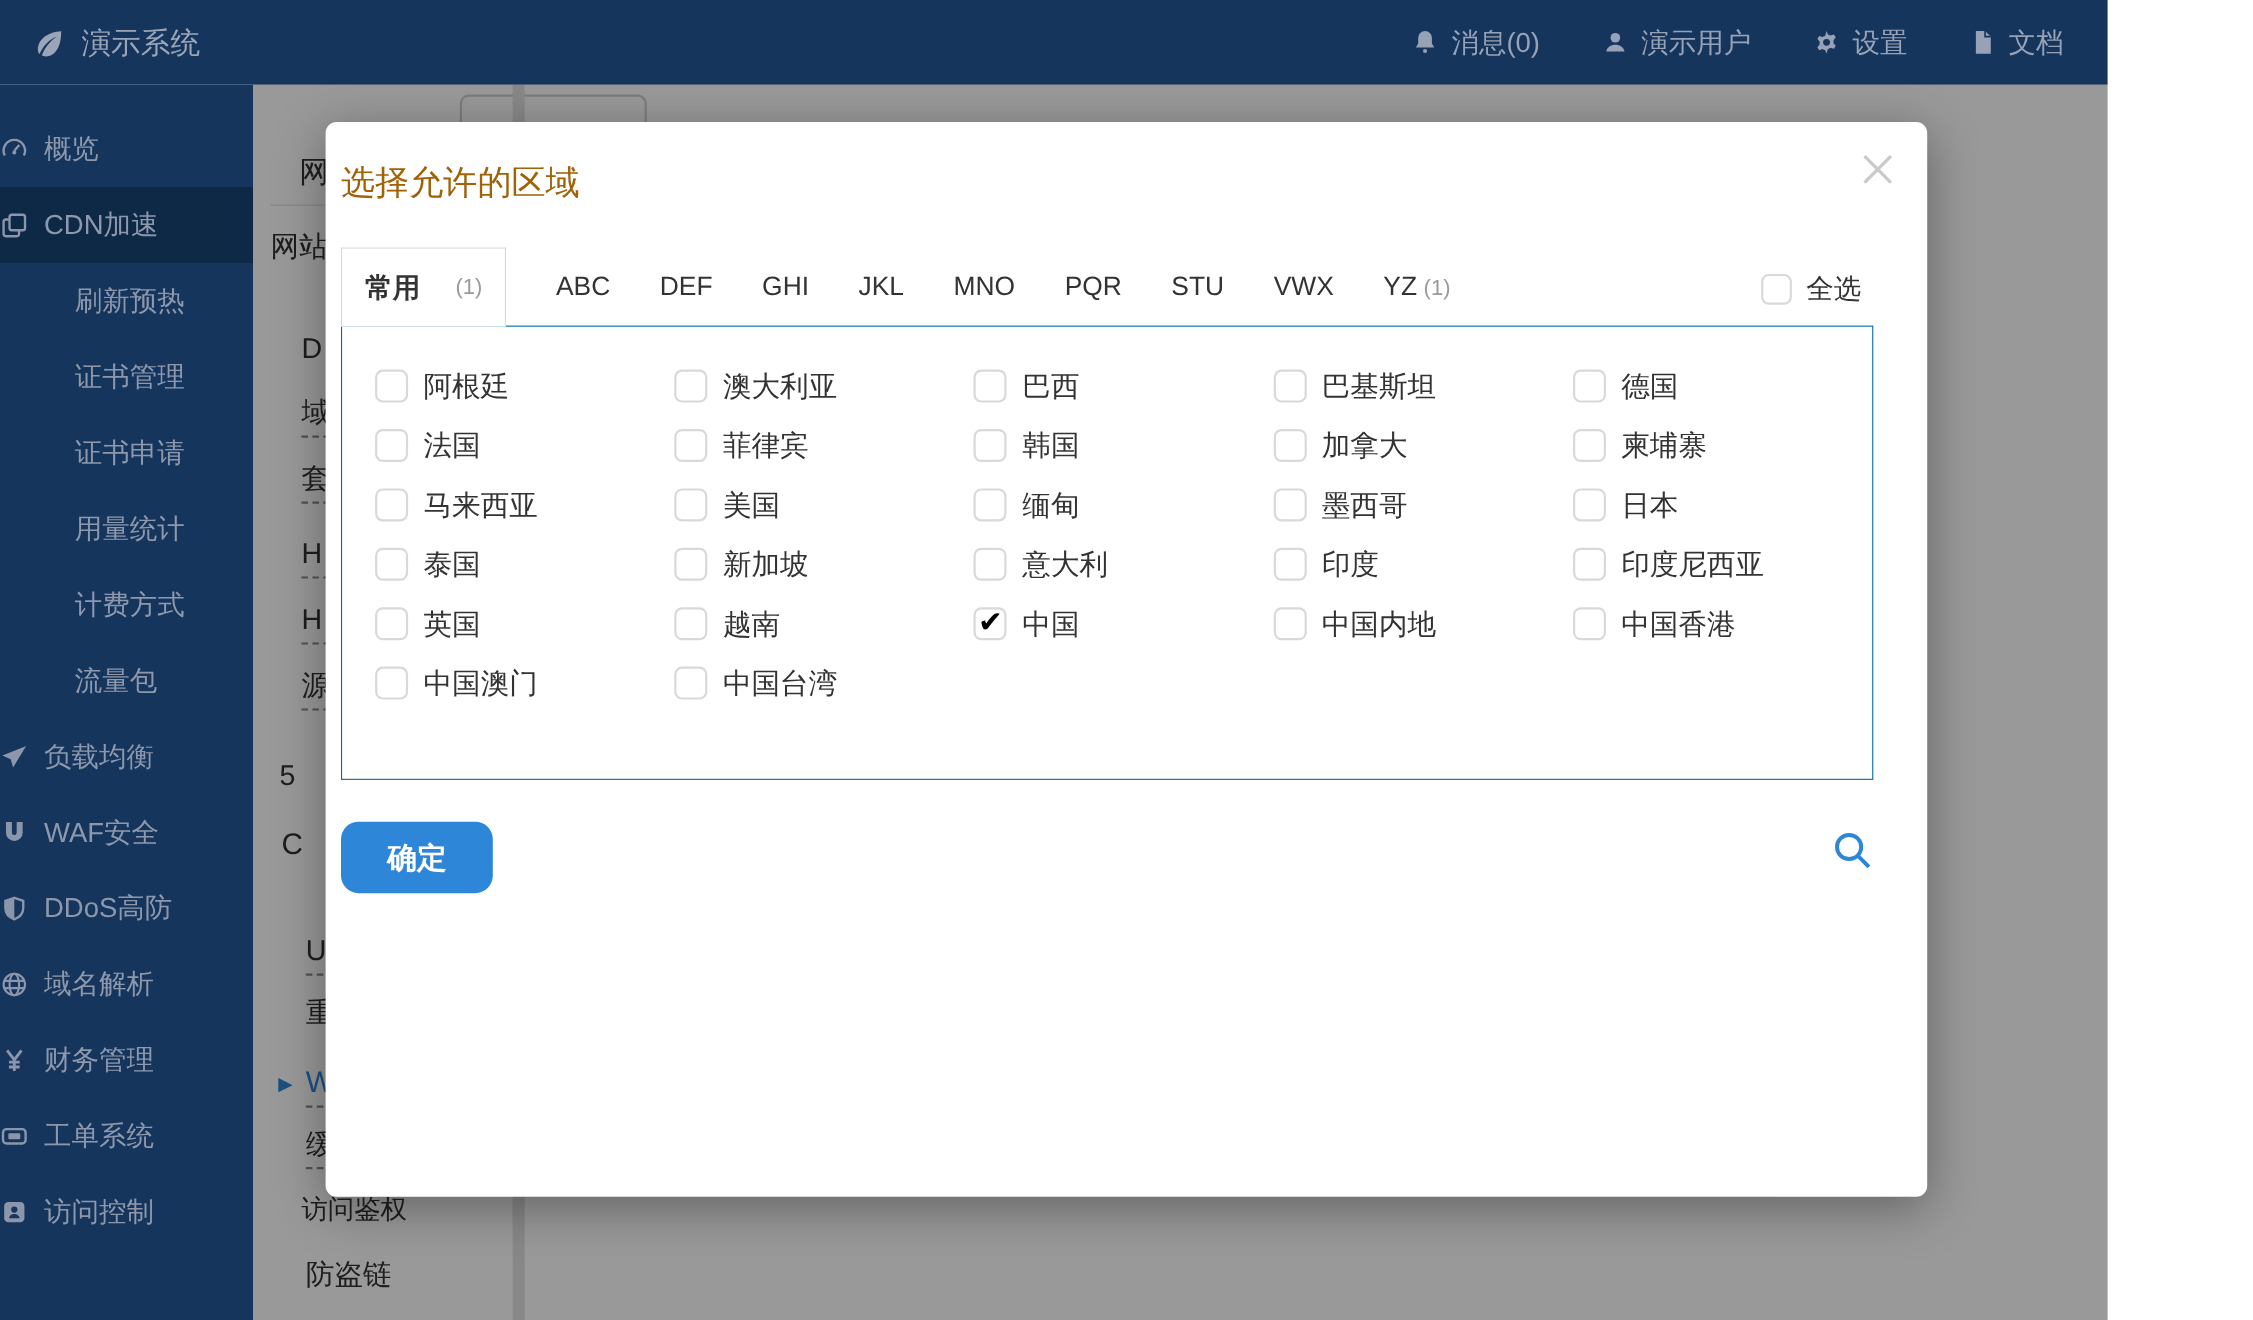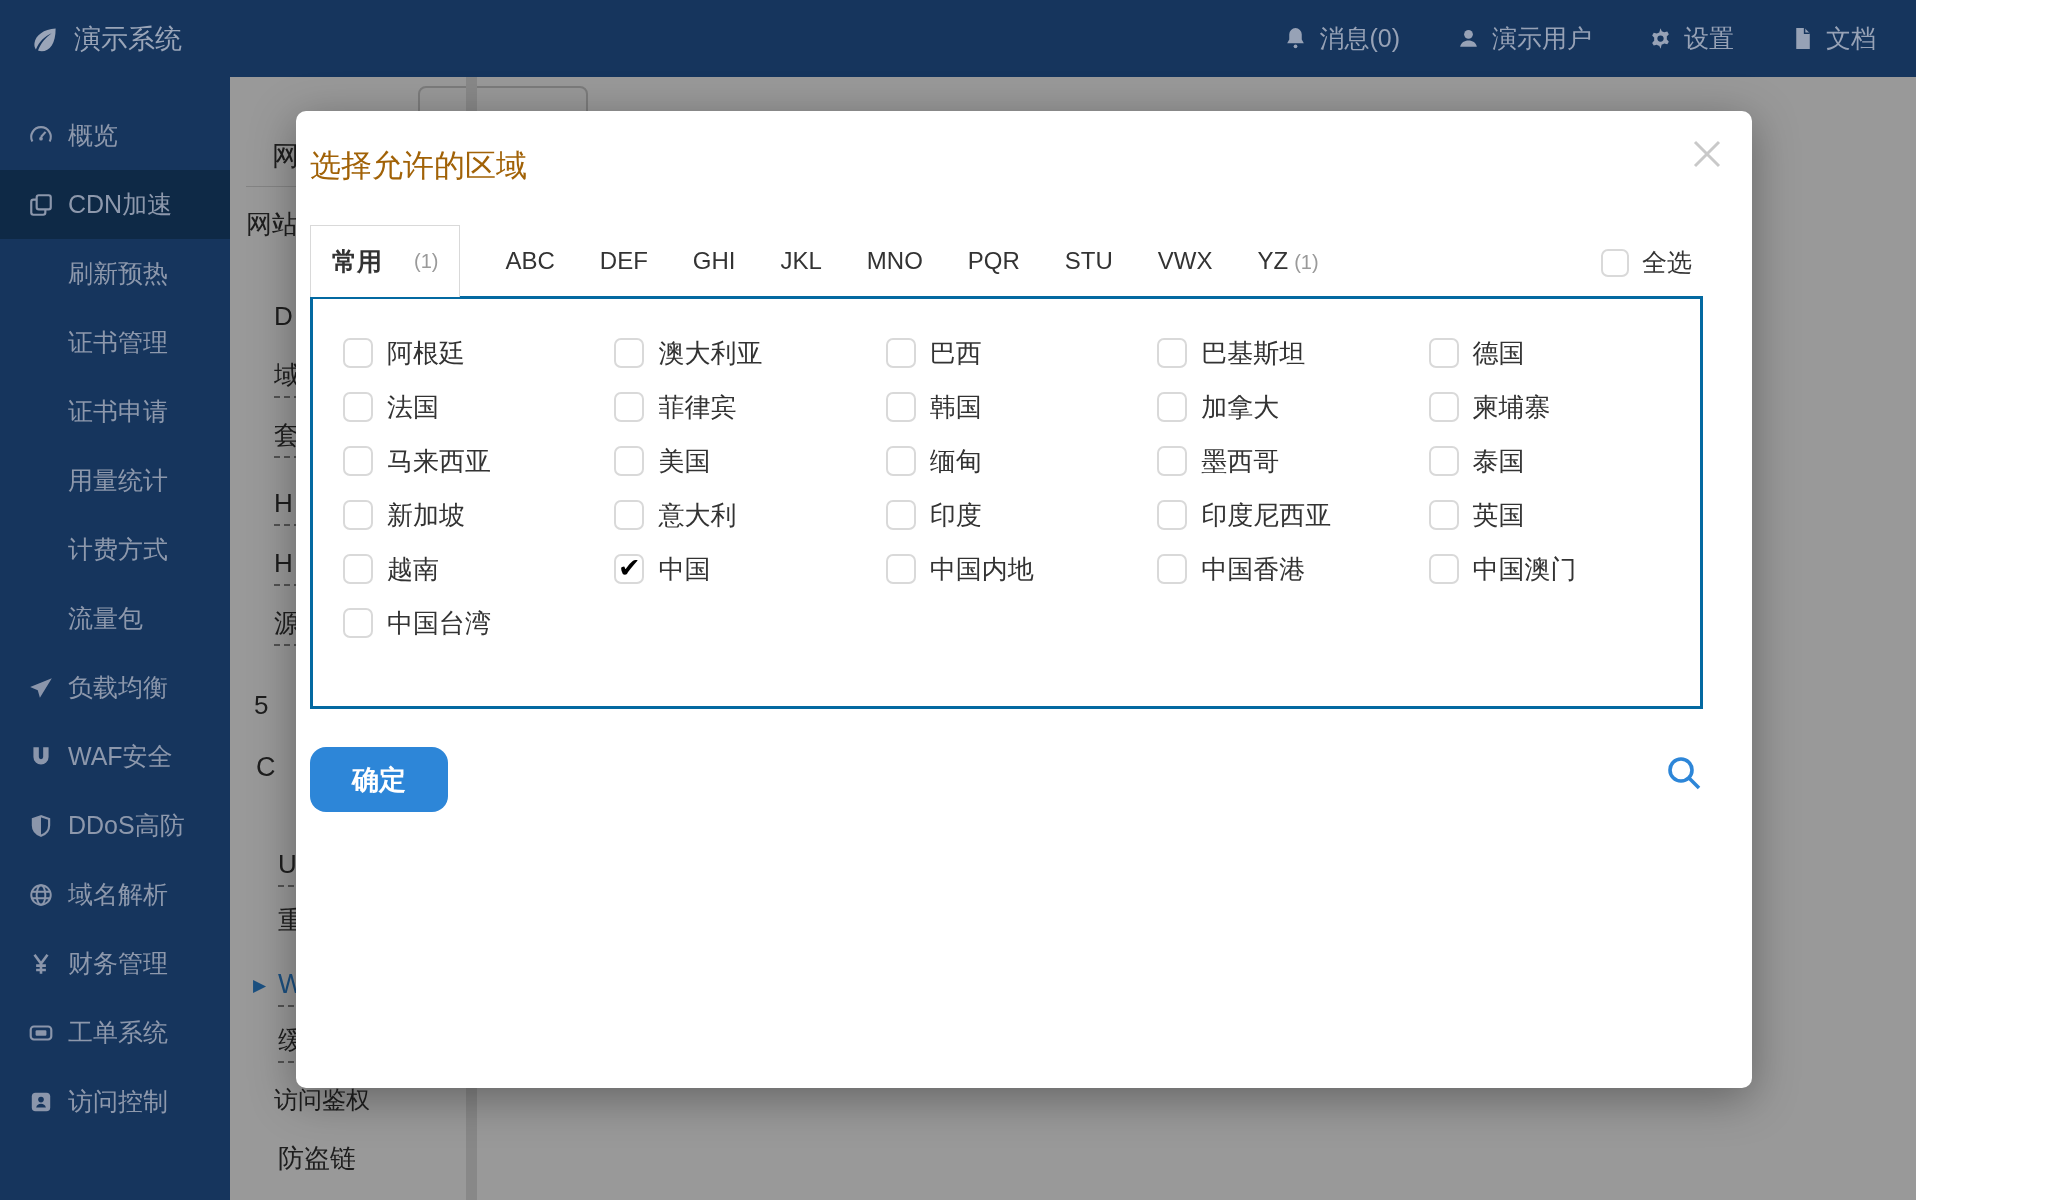--- a/index.html
+++ b/index.html
@@ -21,21 +21,21 @@
   .brand .b-icon{width:30px;height:30px;display:flex;color:#9aa5b8;}
   .brand .b-icon svg{width:30px;height:30px;}
   .tb-right{display:flex;align-items:center;gap:56px;padding-right:30px;}
   .tb-item{display:flex;align-items:center;gap:11px;color:var(--topbar-text);font-size:25px;cursor:pointer;}
   .tb-icon{width:25px;height:25px;display:flex;color:var(--topbar-text);}
   .tb-icon svg{width:25px;height:25px;}
 
   
   .sidebar{position:absolute;left:0;top:77px;width:230px;height:1123px;background:var(--navy);
            z-index:3;padding-top:24px;}
-  .sb-item{height:69px;display:flex;align-items:center;padding-left:28px;
+  .sb-item{height:69px;display:flex;align-items:center;
            color:var(--sidebar-text);font-size:25px;cursor:pointer;white-space:nowrap;}
   .sb-item.active{background:var(--navy-active);}
   .sb-item.sub{padding-left:68px;}
   .sb-icon{width:26px;height:26px;margin-right:14px;display:flex;color:#8b96ab;flex:none;}
   .sb-icon svg{width:26px;height:26px;}
 
   
   .content{position:absolute;left:230px;top:77px;width:1818px;height:1123px;background:#fff;z-index:1;}
   .frag{position:absolute;color:#333;white-space:nowrap;line-height:1.15;}
   .frag.blue{color:var(--accent-blue);}
@@ -57,21 +57,21 @@
   .tab.active{height:72px;align-items:center;padding:0 21px;background:#fff;
               border:1px solid #d9d9d9;border-bottom:none;font-weight:bold;font-size:25px;gap:26px;}
   .tab .count{color:#9a9a9a;font-size:20px;margin-left:6px;font-weight:normal;}
   .select-all{position:absolute;right:60px;top:135px;display:flex;align-items:center;gap:13px;
               font-size:25px;color:#333;}
   .checkbox{width:28px;height:28px;border:2px solid #d9d9d9;border-radius:7px;background:#fff;
             position:relative;flex:none;cursor:pointer;}
   .checkbox.checked::after{content:"✔";position:absolute;left:50%;top:50%;
             transform:translate(-50%,-54%);font-size:27px;font-weight:bold;color:#000;}
   .region-grid-box{position:absolute;left:14px;top:185px;width:1393px;height:413px;
-                   border:3px solid #0369a1;}
+                   border:1px solid #0369a1;}
   .region-grid{display:grid;grid-template-columns:repeat(5,1fr);grid-auto-rows:54px;
                padding:27px 0 0 30px;}
   .region{display:flex;align-items:center;gap:14px;font-size:26px;color:#333;}
   .region .checkbox{width:30px;height:30px;}
   .confirm-btn{position:absolute;left:14px;top:636px;width:138px;height:65px;
                background:var(--accent-blue);color:#fff;font-size:27px;font-weight:bold;
                border:none;border-radius:16px;cursor:pointer;font-family:inherit;}
   .search-btn{position:absolute;left:1366px;top:640px;width:44px;height:44px;cursor:pointer;display:flex;}
 </style>
 </head>
@@ -367,20 +367,24 @@
           <div class="region">
             <span class="checkbox"></span>
             <span>缅甸</span>
           </div>
           <div class="region">
             <span class="checkbox"></span>
             <span>墨西哥</span>
           </div>
           <div class="region">
             <span class="checkbox"></span>
+            <span>日本</span>
+          </div>
+          <div class="region">
+            <span class="checkbox"></span>
             <span>泰国</span>
           </div>
           <div class="region">
             <span class="checkbox"></span>
             <span>新加坡</span>
           </div>
           <div class="region">
             <span class="checkbox"></span>
             <span>意大利</span>
           </div>

